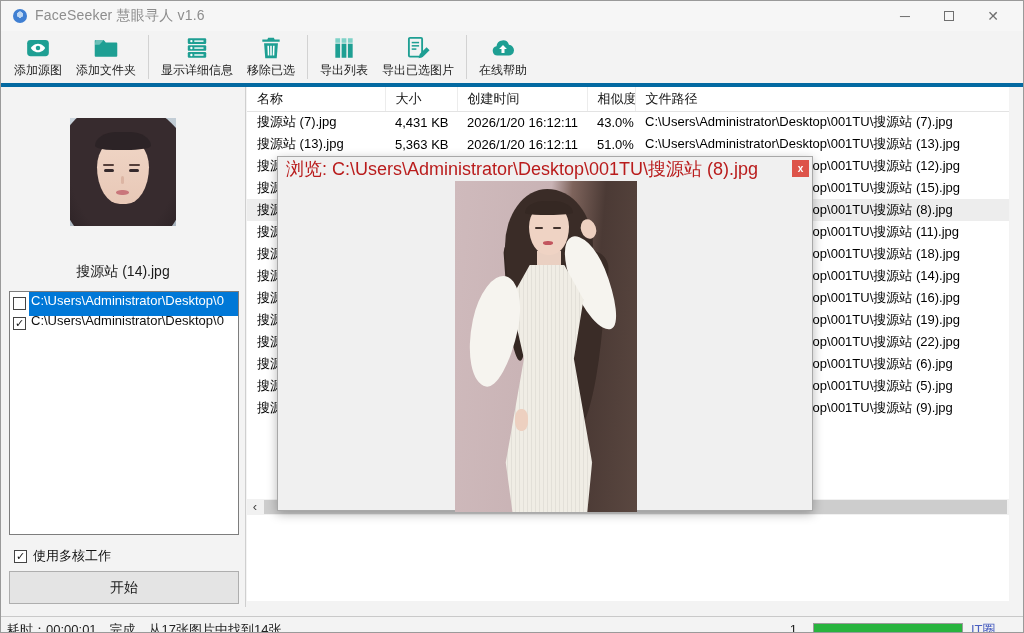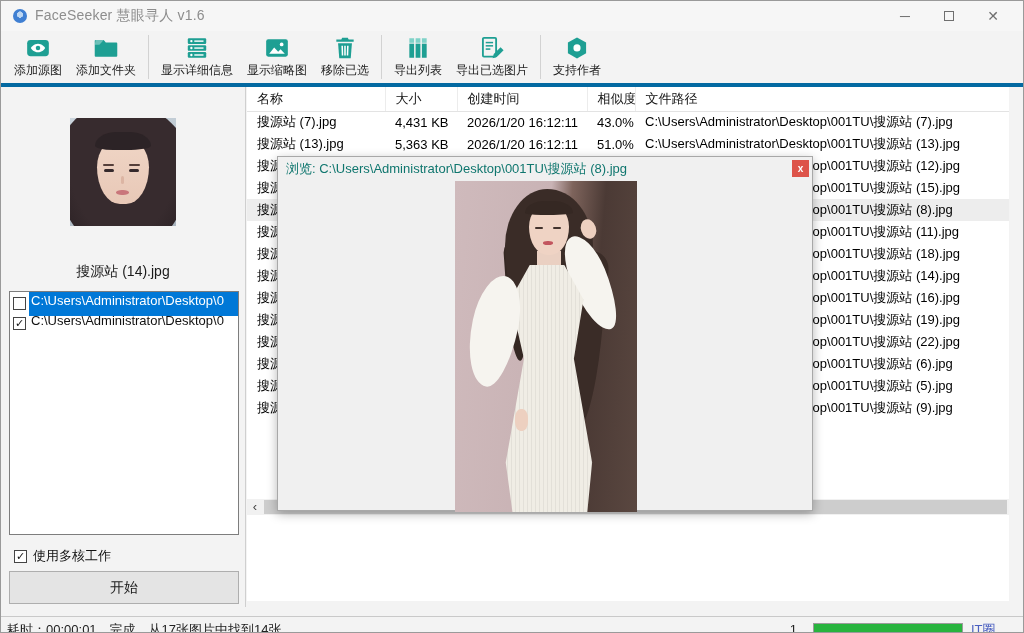--- a/index.html
+++ b/index.html
@@ -48,21 +48,21 @@
   table.results th:last-child{border-right:none;}
   table.results td{height:22px;padding:0;white-space:nowrap;overflow:hidden;color:#000;}
   table.results th,table.results td{padding-left:10px;}
   tr.hl td{background:#ededed;}
   .hscroll{position:absolute;left:246px;top:498px;width:762px;height:16px;background:#f1f1f1;}
   .hs-arrow{position:absolute;left:0;top:0;width:16px;height:16px;text-align:center;line-height:15px;font-size:13px;color:#444;}
   .hs-thumb{position:absolute;left:17px;right:2px;top:1px;bottom:1px;background:#cdcdcd;}
   
   .popup{position:absolute;left:276px;top:155px;width:536px;height:355px;background:#f0f0f0;border:1px solid #a8a8a8;box-shadow:0 3px 10px rgba(0,0,0,.28);}
   .popup-titlebar{position:absolute;left:0;top:0;width:100%;height:24px;display:flex;align-items:center;}
-  .popup-title{font-size:13px;color:#0f766e;padding-left:8px;white-space:nowrap;overflow:hidden;max-width:490px;}
+  .popup-title{font-size:18px;color:#b91c1c;padding-left:8px;white-space:nowrap;overflow:hidden;max-width:490px;}
   .popup-close{position:absolute;right:3px;top:3px;width:17px;height:17px;background:#dd5349;color:#fff;font-size:10px;font-weight:bold;display:flex;align-items:center;justify-content:center;}
   .photo{position:absolute;left:177px;top:24px;width:182px;height:331px;overflow:hidden;background:linear-gradient(95deg,#cfbabc 0%,#c9b3b5 46%,#7e645c 56%,#4b3a35 72%,#5a4740 100%);}
   .ph-hair{position:absolute;top:8px;left:50px;width:88px;height:150px;background:#3a2c27;border-radius:48% 52% 45% 55%/38% 38% 62% 62%;}
   .ph-strandR{position:absolute;top:70px;left:116px;width:30px;height:180px;background:#3a2c27;border-radius:45% 55% 50% 50%/10% 10% 50% 50%;transform:rotate(6deg);}
   .ph-strandL{position:absolute;top:60px;left:52px;width:18px;height:120px;background:#352823;border-radius:50%/10% 10% 50% 50%;transform:rotate(-4deg);}
   .ph-face{position:absolute;top:22px;left:74px;width:40px;height:52px;background:#efd3c4;border-radius:50% 50% 46% 46%/46% 46% 54% 54%;}
   .ph-bangs{position:absolute;top:20px;left:70px;width:48px;height:14px;background:#352823;border-radius:50% 50% 60% 40%/100% 100% 20% 20%;}
   .ph-eyeL,.ph-eyeR{position:absolute;top:46px;width:8px;height:2px;background:#42322d;border-radius:2px;}
   .ph-eyeL{left:80px}.ph-eyeR{left:98px}
   .ph-lips{position:absolute;top:60px;left:88px;width:10px;height:4px;background:#c2555e;border-radius:45%;}
@@ -134,30 +134,20 @@
               <rect x="9.5" y="11.4" width="8.5" height="1.3"></rect>
               <rect x="9.5" y="17.8" width="8.5" height="1.3"></rect>
             </g>
           </svg>
         </span>
         <span class="tlabel">显示详细信息</span>
       </div>
       <div class="tbtn">
         <span class="ticon">
           <svg viewBox="0 0 24 24">
-            <rect x="2" y="4" width="20" height="16" rx="2" fill="#1e9f93"></rect>
-            <path d="M4.8 17.4l4.6-5.8 3.7 3.8 2.2-2.3 3.9 4.3z" fill="#fff"></path>
-            <circle cx="16.3" cy="8.7" r="1.7" fill="#fff"></circle>
-          </svg>
-        </span>
-        <span class="tlabel">显示缩略图</span>
-      </div>
-      <div class="tbtn">
-        <span class="ticon">
-          <svg viewBox="0 0 24 24">
             <path fill="#1e9f93" d="M9.4 2.6h5.2l.8 1.6H20v2H4v-2h4.6z"></path>
             <path fill="#1e9f93" d="M5.6 7.6h12.8L17.3 21.4H6.7z"></path>
             <g stroke="#fff" stroke-width="1.4">
               <line x1="9.4" y1="10" x2="9.7" y2="19"></line>
               <line x1="12" y1="10" x2="12" y2="19"></line>
               <line x1="14.6" y1="10" x2="14.3" y2="19"></line>
             </g>
           </svg>
         </span>
         <span class="tlabel">移除已选</span>
@@ -191,25 +181,25 @@
             </g>
             <path fill="#1e9f93" d="M12.6 21.4l1-3.8 6.3-6.3 2.8 2.8-6.3 6.3z"></path>
           </svg>
         </span>
         <span class="tlabel">导出已选图片</span>
       </div>
       <div class="tsep"></div>
       <div class="tbtn">
         <span class="ticon">
           <svg viewBox="0 0 24 24">
-            <path fill="#1e9f93" d="M12 2.2l8.4 4.8v9.8L12 21.6l-8.4-4.8V7z"></path>
-            <circle cx="12" cy="11.9" r="3.3" fill="#fff"></circle>
-          </svg>
-        </span>
-        <span class="tlabel">支持作者</span>
+            <path fill="#1e9f93" d="M6.9 19a4.4 4.4 0 0 1-.9-8.7 5.9 5.9 0 0 1 11.5-1.2A4.1 4.1 0 0 1 16.9 19z"></path>
+            <path fill="#fff" d="M12 9.2l3.6 3.8h-2.2v3.6h-2.8V13H8.4z"></path>
+          </svg>
+        </span>
+        <span class="tlabel">在线帮助</span>
       </div>
     </div>
 
   <div class="left-panel">
     <div class="preview">
       <div class="pv-hair"></div>
       <div class="pv-face"></div>
       <div class="pv-bangs"></div>
       <div class="pv-brow" style="left:33px"></div>
       <div class="pv-brow" style="left:59px"></div>

